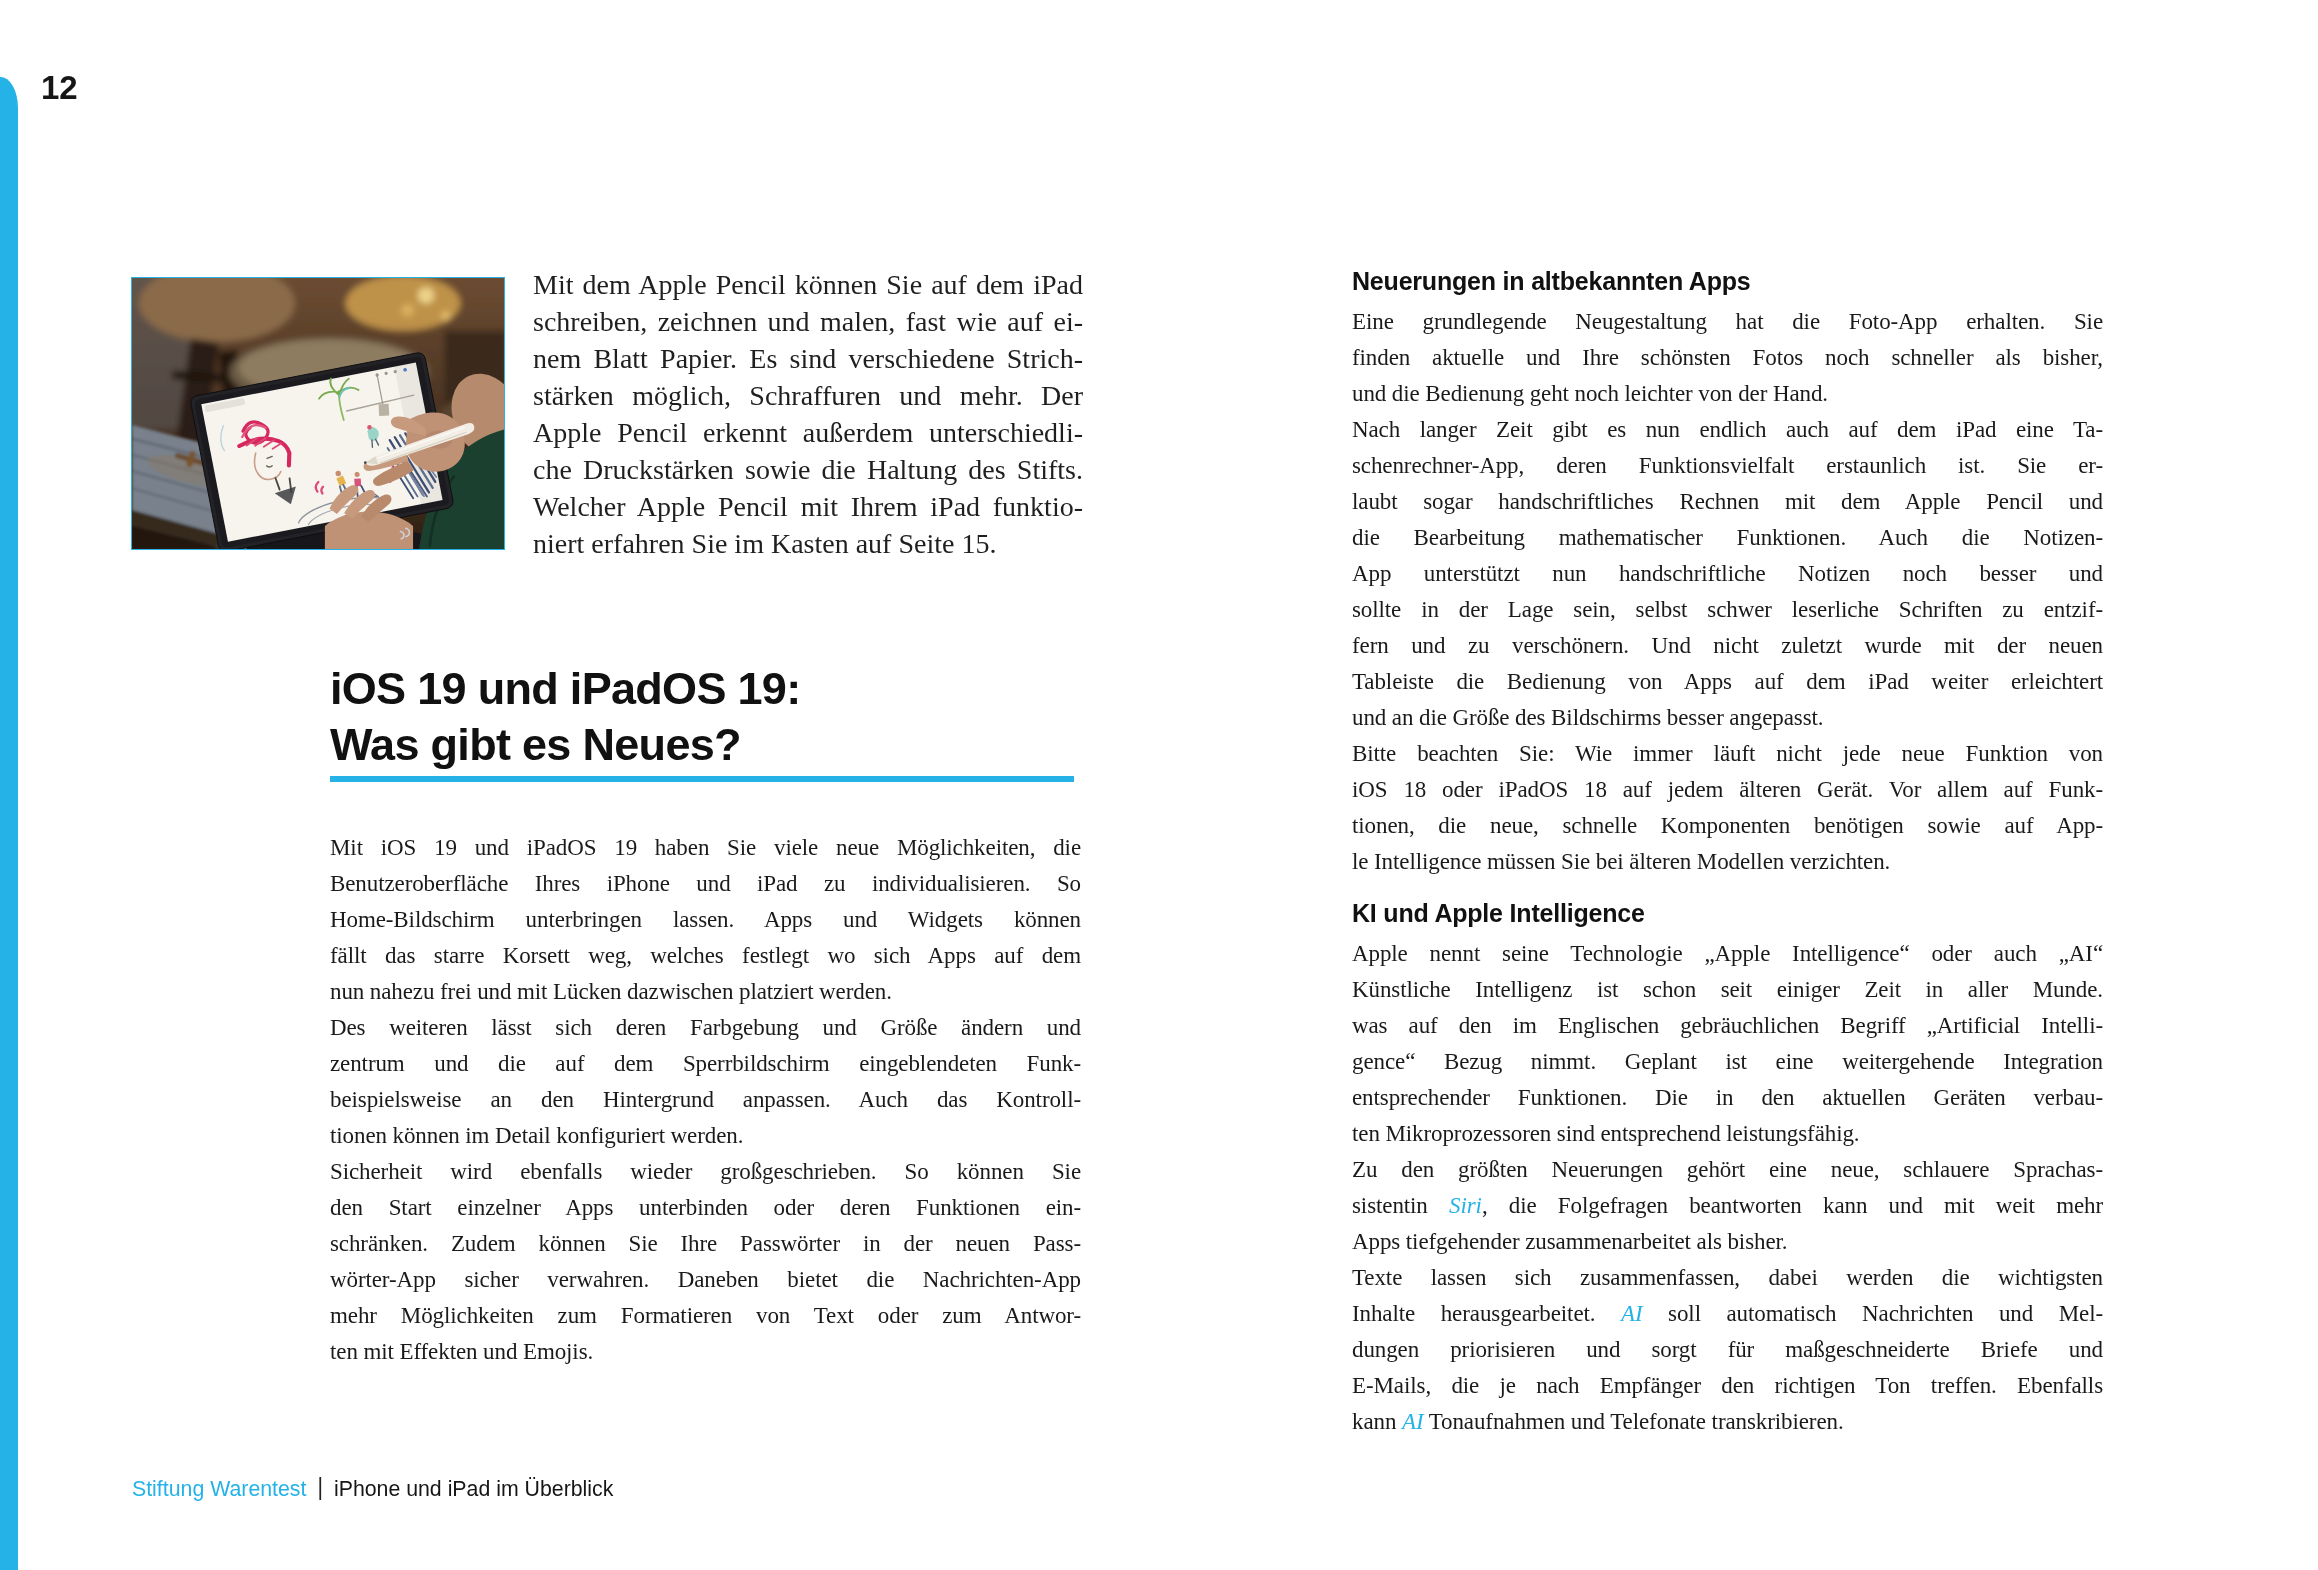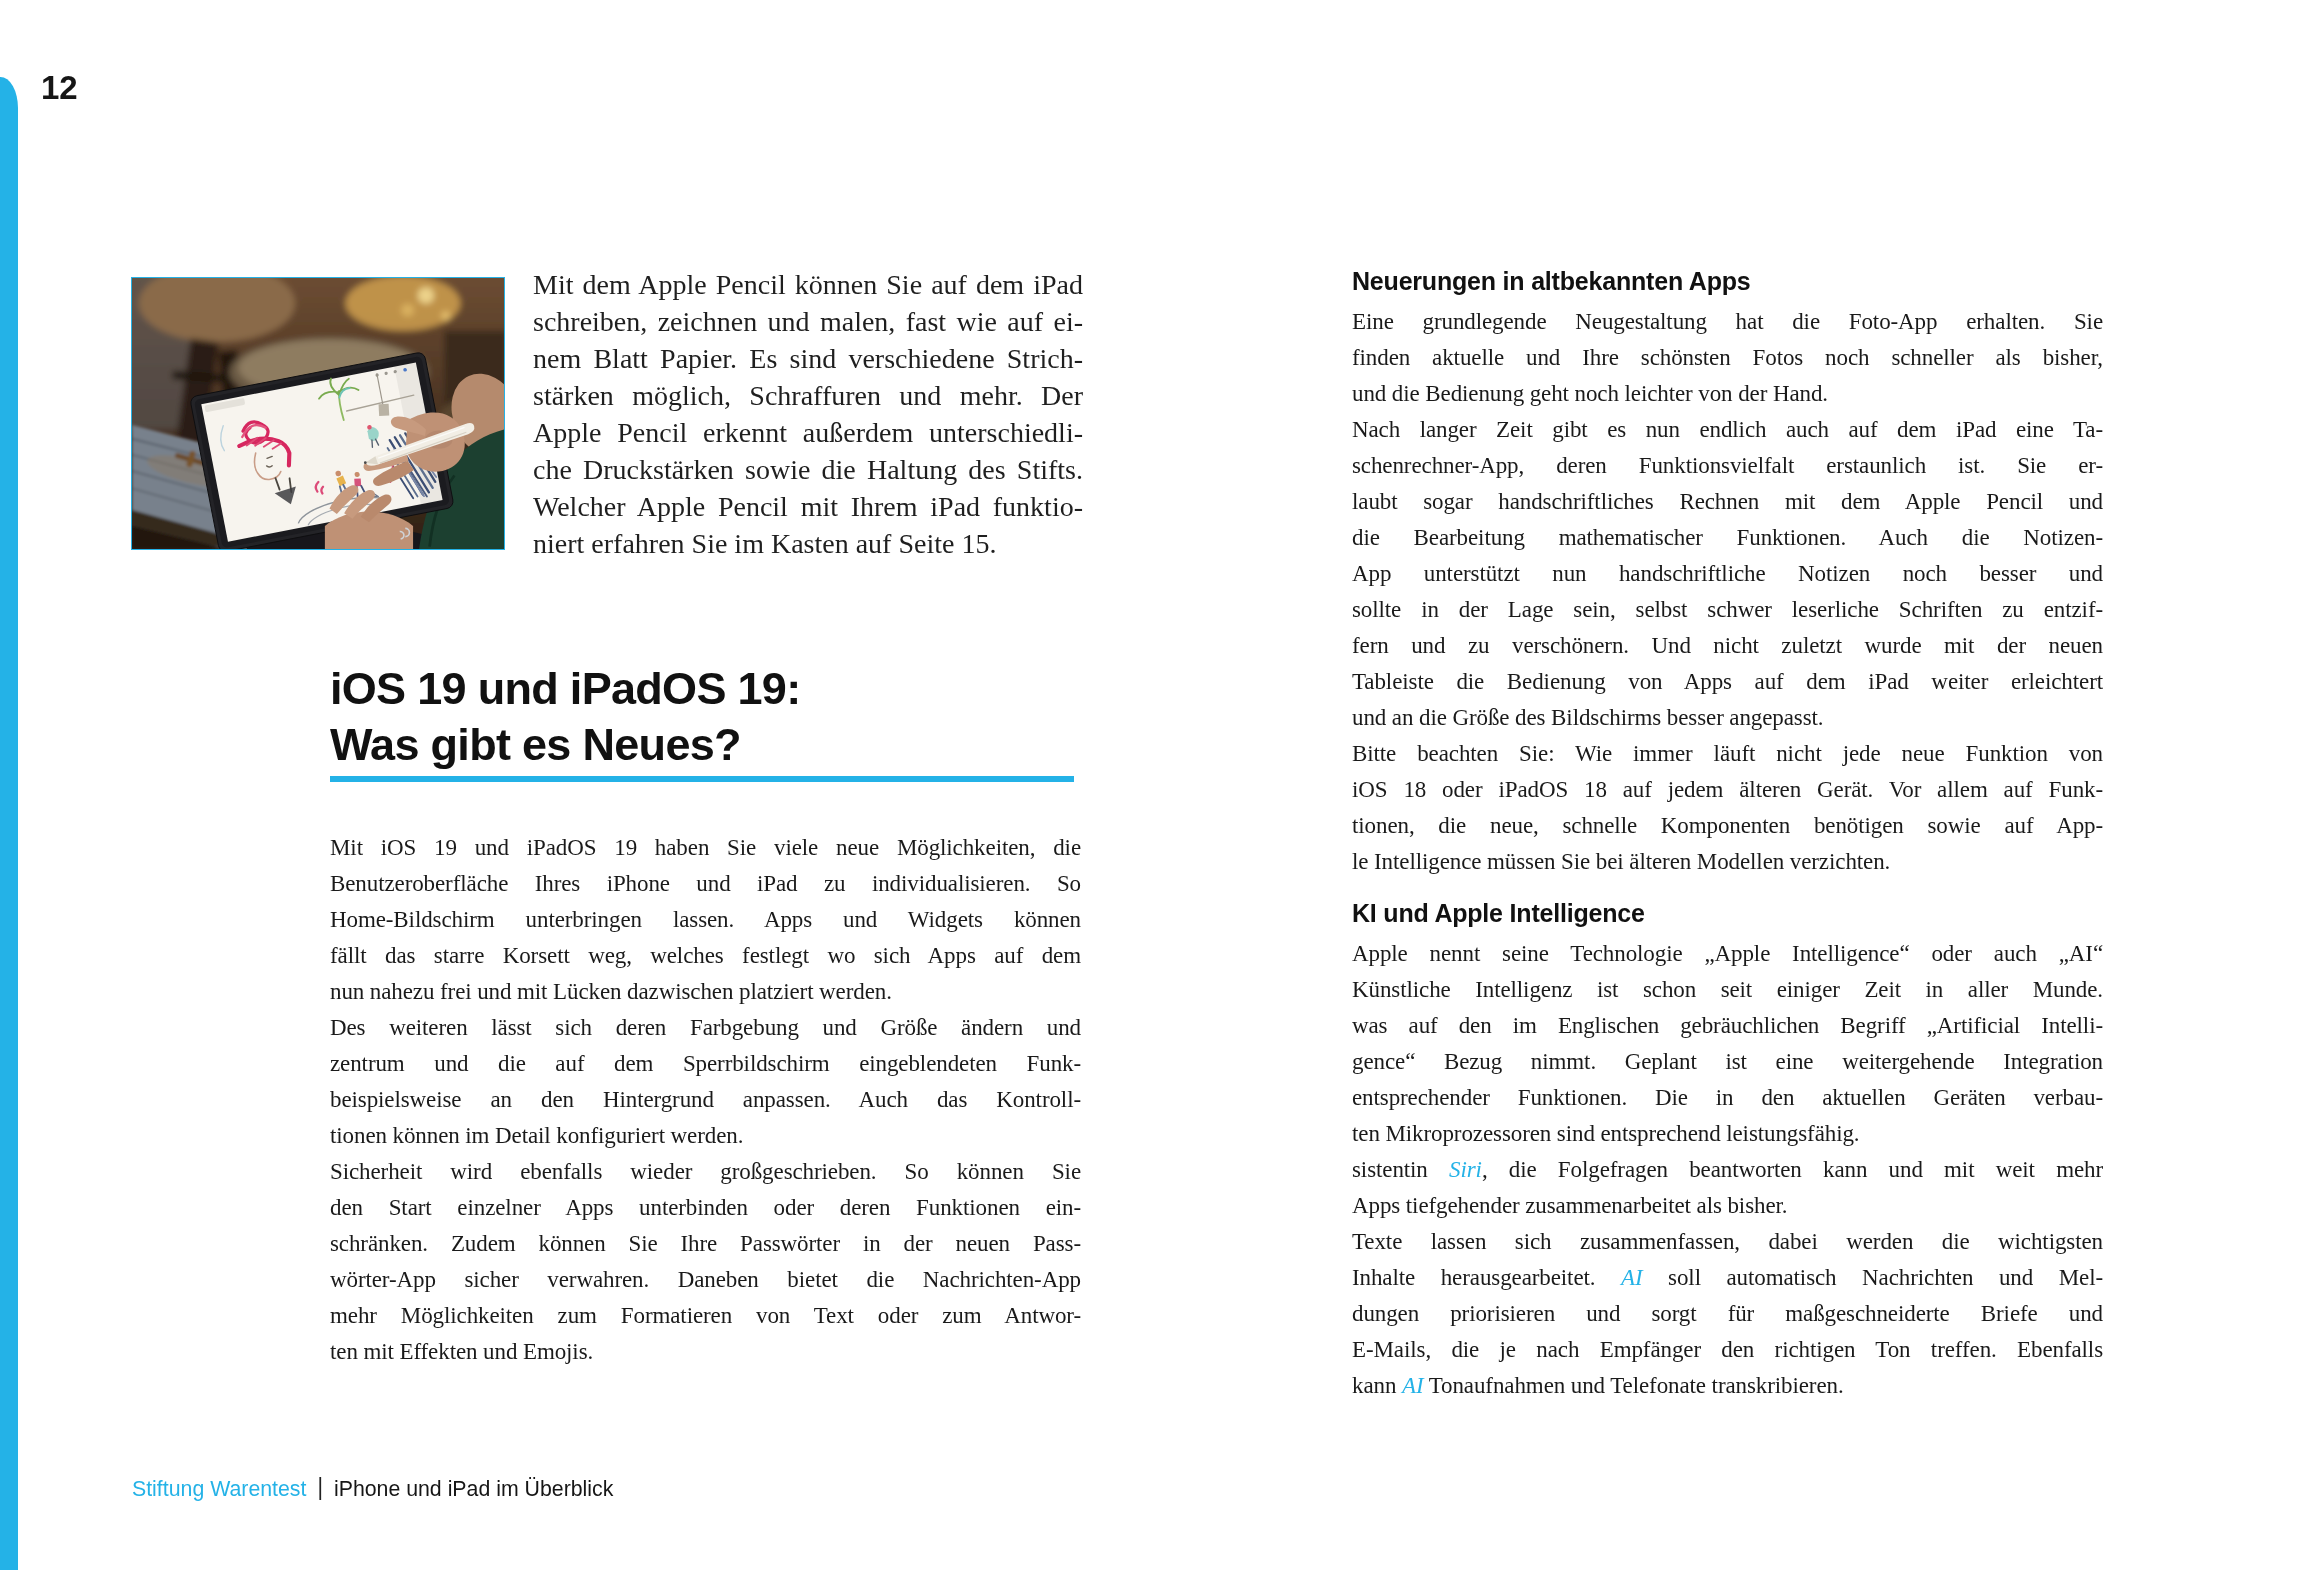--- a/index.html
+++ b/index.html
@@ -254,20 +254,21 @@
     </div>
 
   <h2 class="sect sect2">KI und Apple Intelligence</h2>
   <div class="body body-r2">
       <div class="jline">Apple nennt seine Technologie „Apple Intelligence“ oder auch „AI“</div>
       <div class="jline">Künstliche Intelligenz ist schon seit einiger Zeit in aller Munde.</div>
       <div class="jline">was auf den im Englischen gebräuchlichen Begriff „Artificial Intelli-</div>
       <div class="jline">gence“ Bezug nimmt. Geplant ist eine weitergehende Integration</div>
       <div class="jline">entsprechender Funktionen. Die in den aktuellen Geräten verbau-</div>
       <div class="jline pend">ten Mikroprozessoren sind entsprechend leistungsfähig.</div>
+      <div class="jline">Zu den größten Neuerungen gehört eine neue, schlauere Sprachas-</div>
       <div class="jline">sistentin <span class="accent-i">Siri</span>, die Folgefragen beantworten kann und mit weit mehr</div>
       <div class="jline pend">Apps tiefgehender zusammenarbeitet als bisher.</div>
       <div class="jline">Texte lassen sich zusammenfassen, dabei werden die wichtigsten</div>
       <div class="jline">Inhalte herausgearbeitet. <span class="accent-i">AI</span> soll automatisch Nachrichten und Mel-</div>
       <div class="jline">dungen priorisieren und sorgt für maßgeschneiderte Briefe und</div>
       <div class="jline">E-Mails, die je nach Empfänger den richtigen Ton treffen. Ebenfalls</div>
       <div class="jline pend">kann <span class="accent-i">AI</span> Tonaufnahmen und Telefonate transkribieren.</div>
     </div>
 
   <div class="footer">

